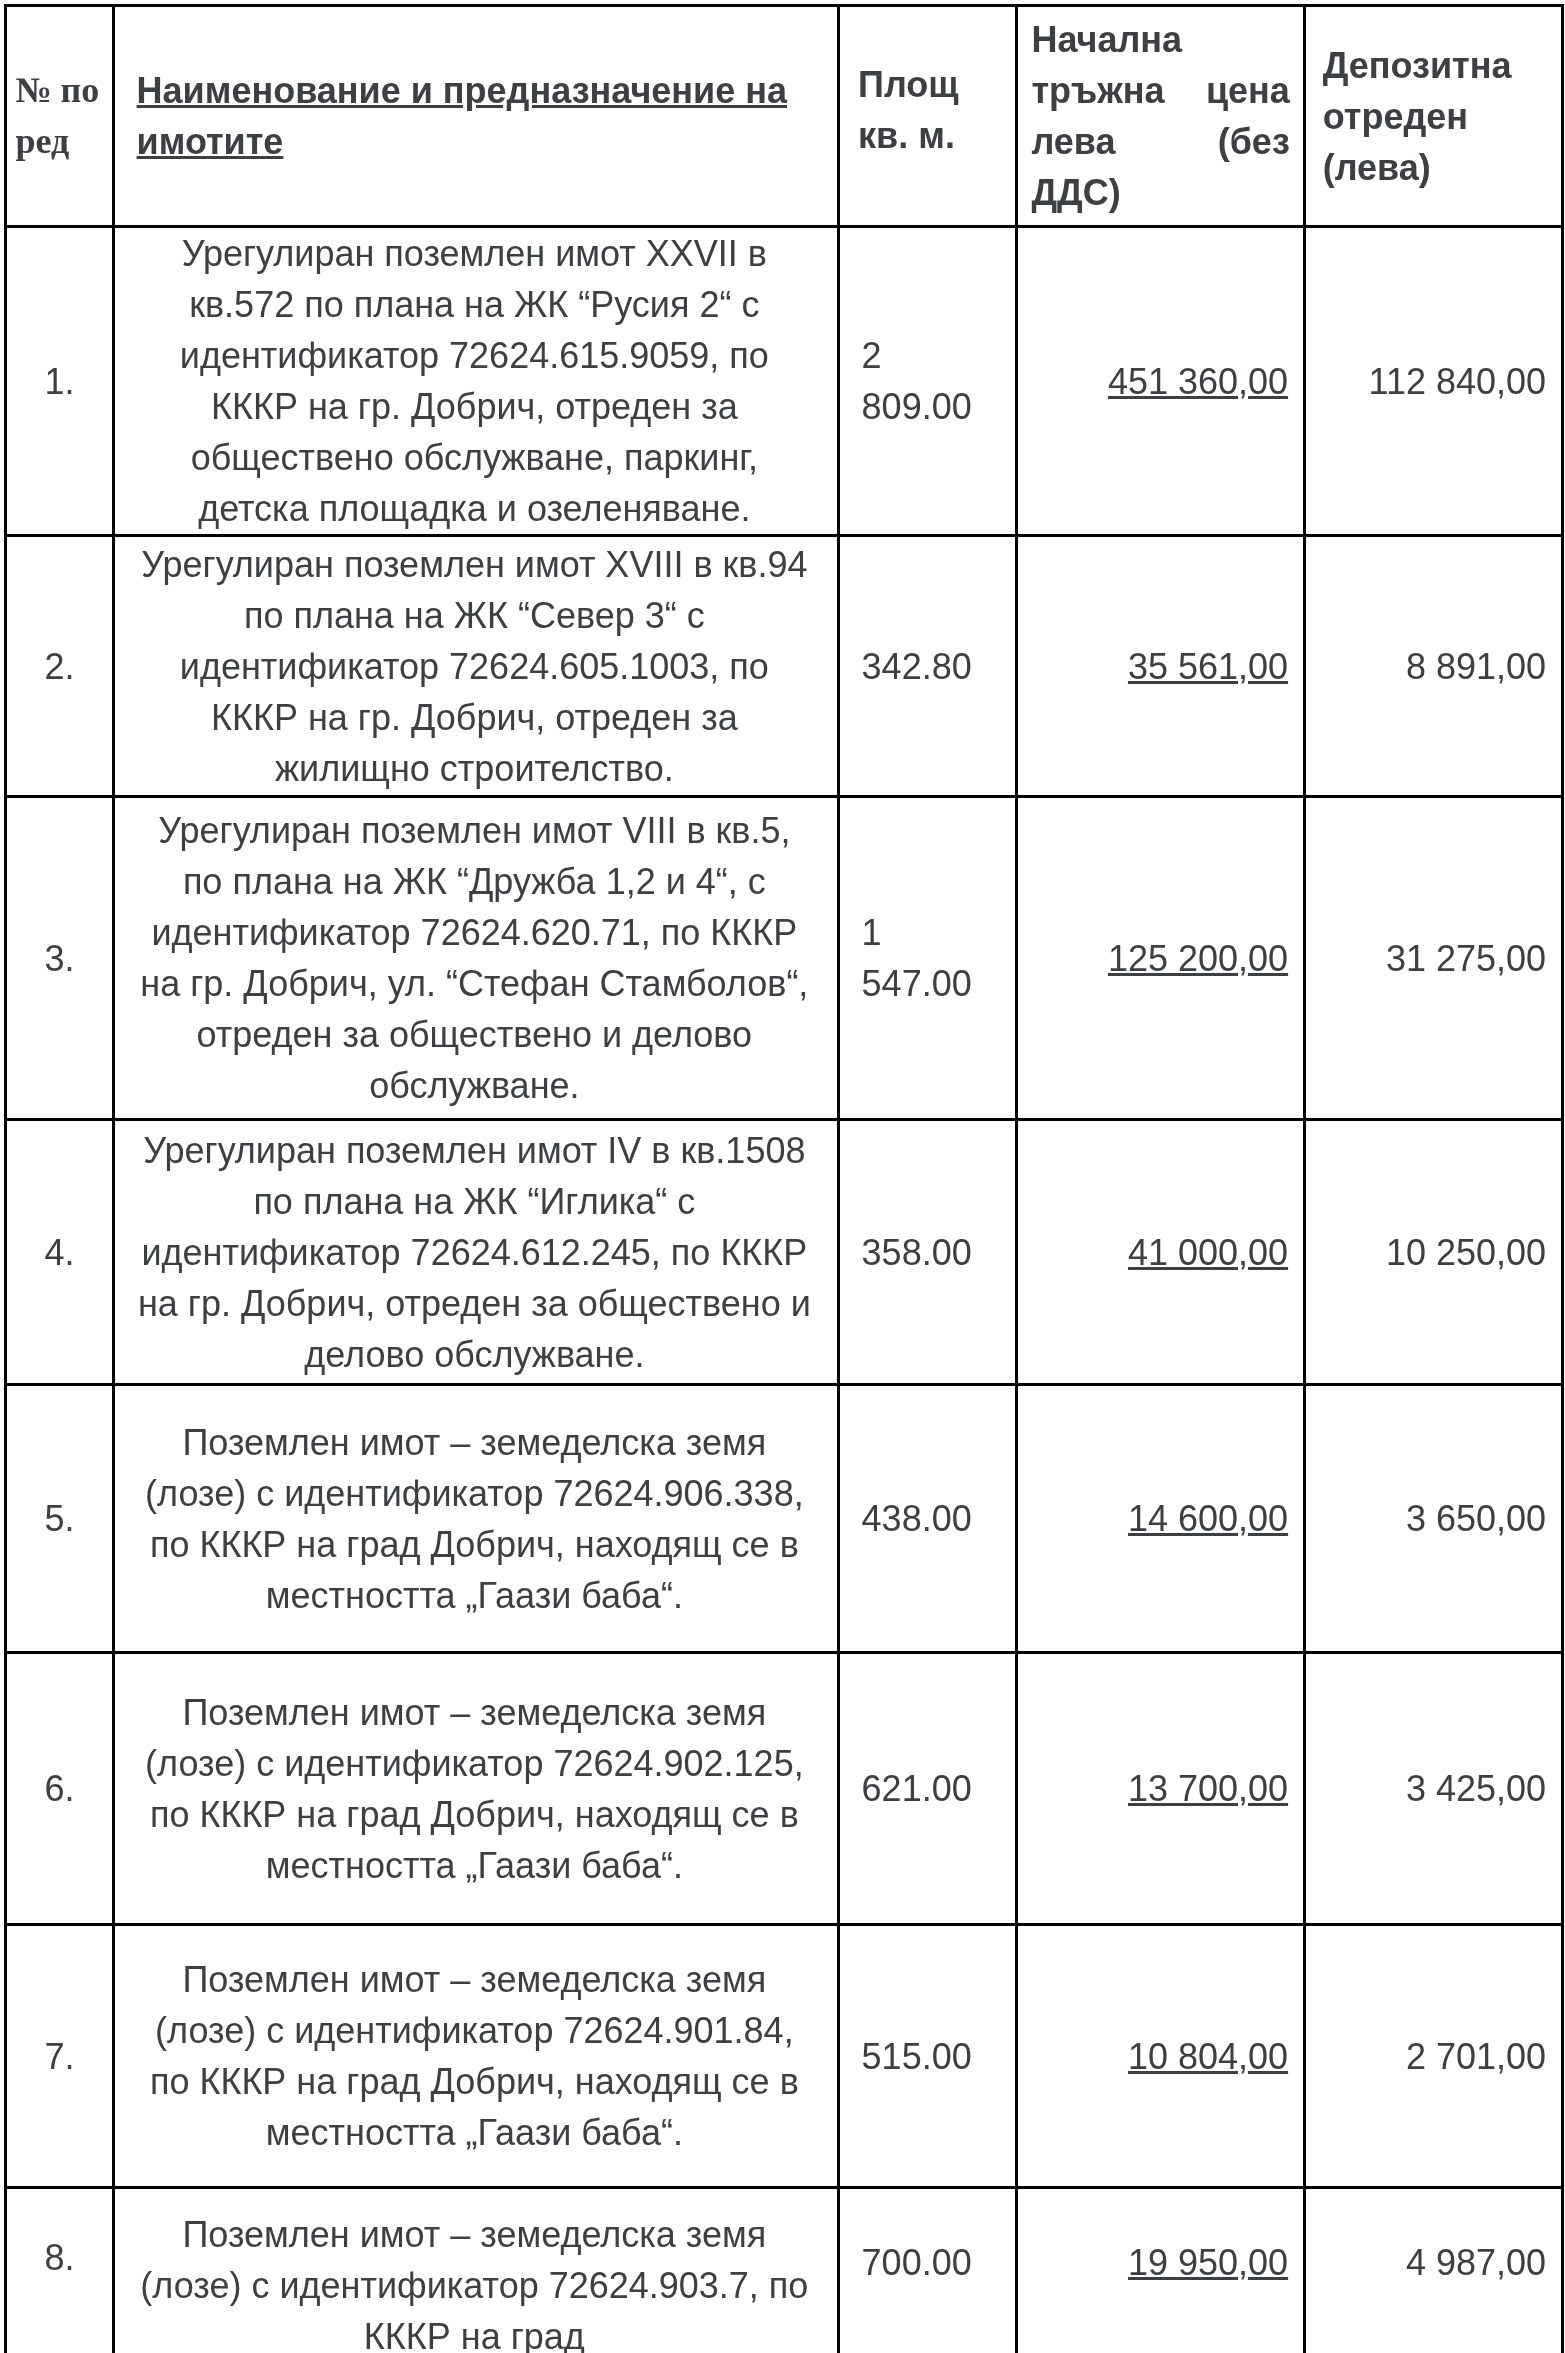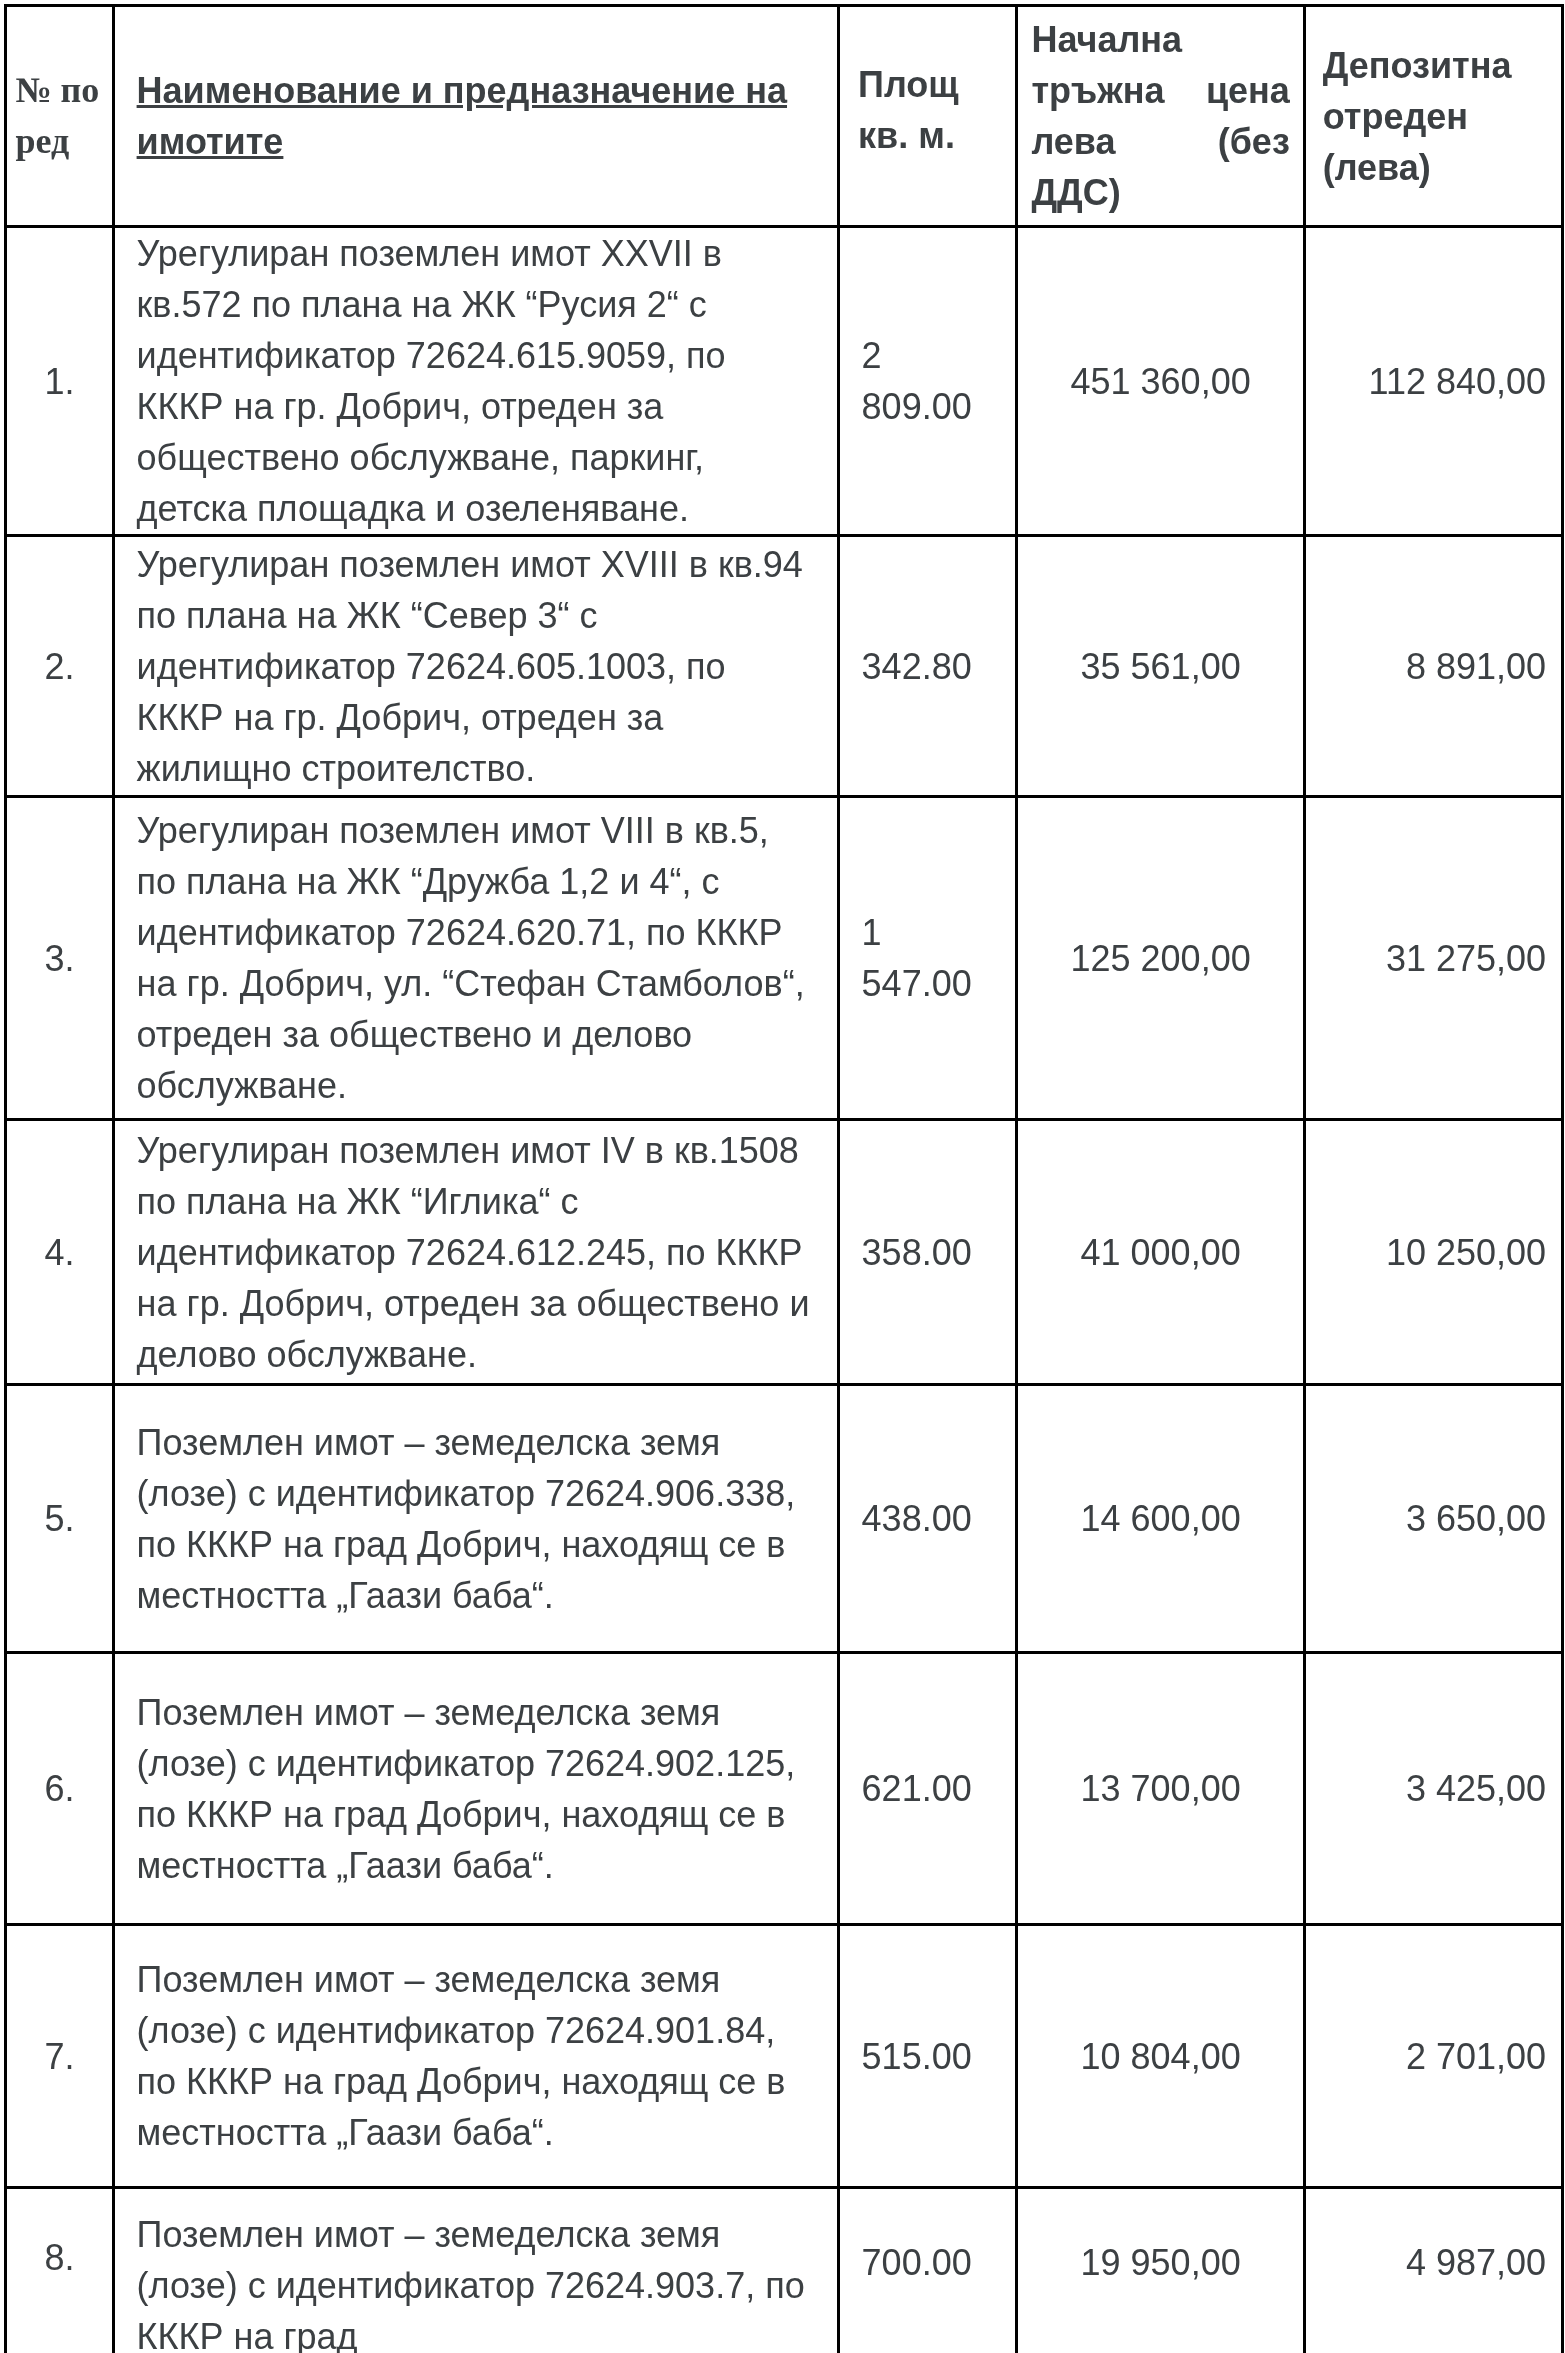--- a/index.html
+++ b/index.html
@@ -40,23 +40,23 @@
   thead tr { height: 221px; }
   th { font-weight: bold; text-align: left; }
   th.h-num     { padding: 0 5px 0 8.3px; font-family: Liberation Serif, serif; }
   th.h-name    { padding: 0 25px 0 21.5px; text-decoration: underline; }
   th.h-area    { padding: 0 20px 12px 18px; }
   th.h-price   { padding: 0 13.3px; text-align: justify; }
   th.h-deposit { padding: 0 13.3px 0 16.6px; }
 
   
   td.cell-num     { text-align: center; padding: 0; }
-  td.cell-name    { text-align: left; padding: 0 25px 0 21.5px; }
+  td.cell-name    { text-align: center; padding: 0 25px 0 21.5px; }
   td.cell-area    { padding: 0 21.5px; }
-  td.cell-price   { text-align: center; padding: 0 15px; }
+  td.cell-price   { text-align: right; padding: 0 15px; text-decoration: underline; }
   td.cell-deposit { text-align: right; padding: 0 15px; }
 
   tbody tr:nth-child(1) { height: 305px; }
   tbody tr:nth-child(2) { height: 261px; }
   tbody tr:nth-child(3) { height: 323px; }
   tbody tr:nth-child(4) { height: 265px; }
   tbody tr:nth-child(5) { height: 268px; }
   tbody tr:nth-child(6) { height: 272px; }
   tbody tr:nth-child(7) { height: 263px; }
   tbody tr:nth-child(8) { height: 248px; }

